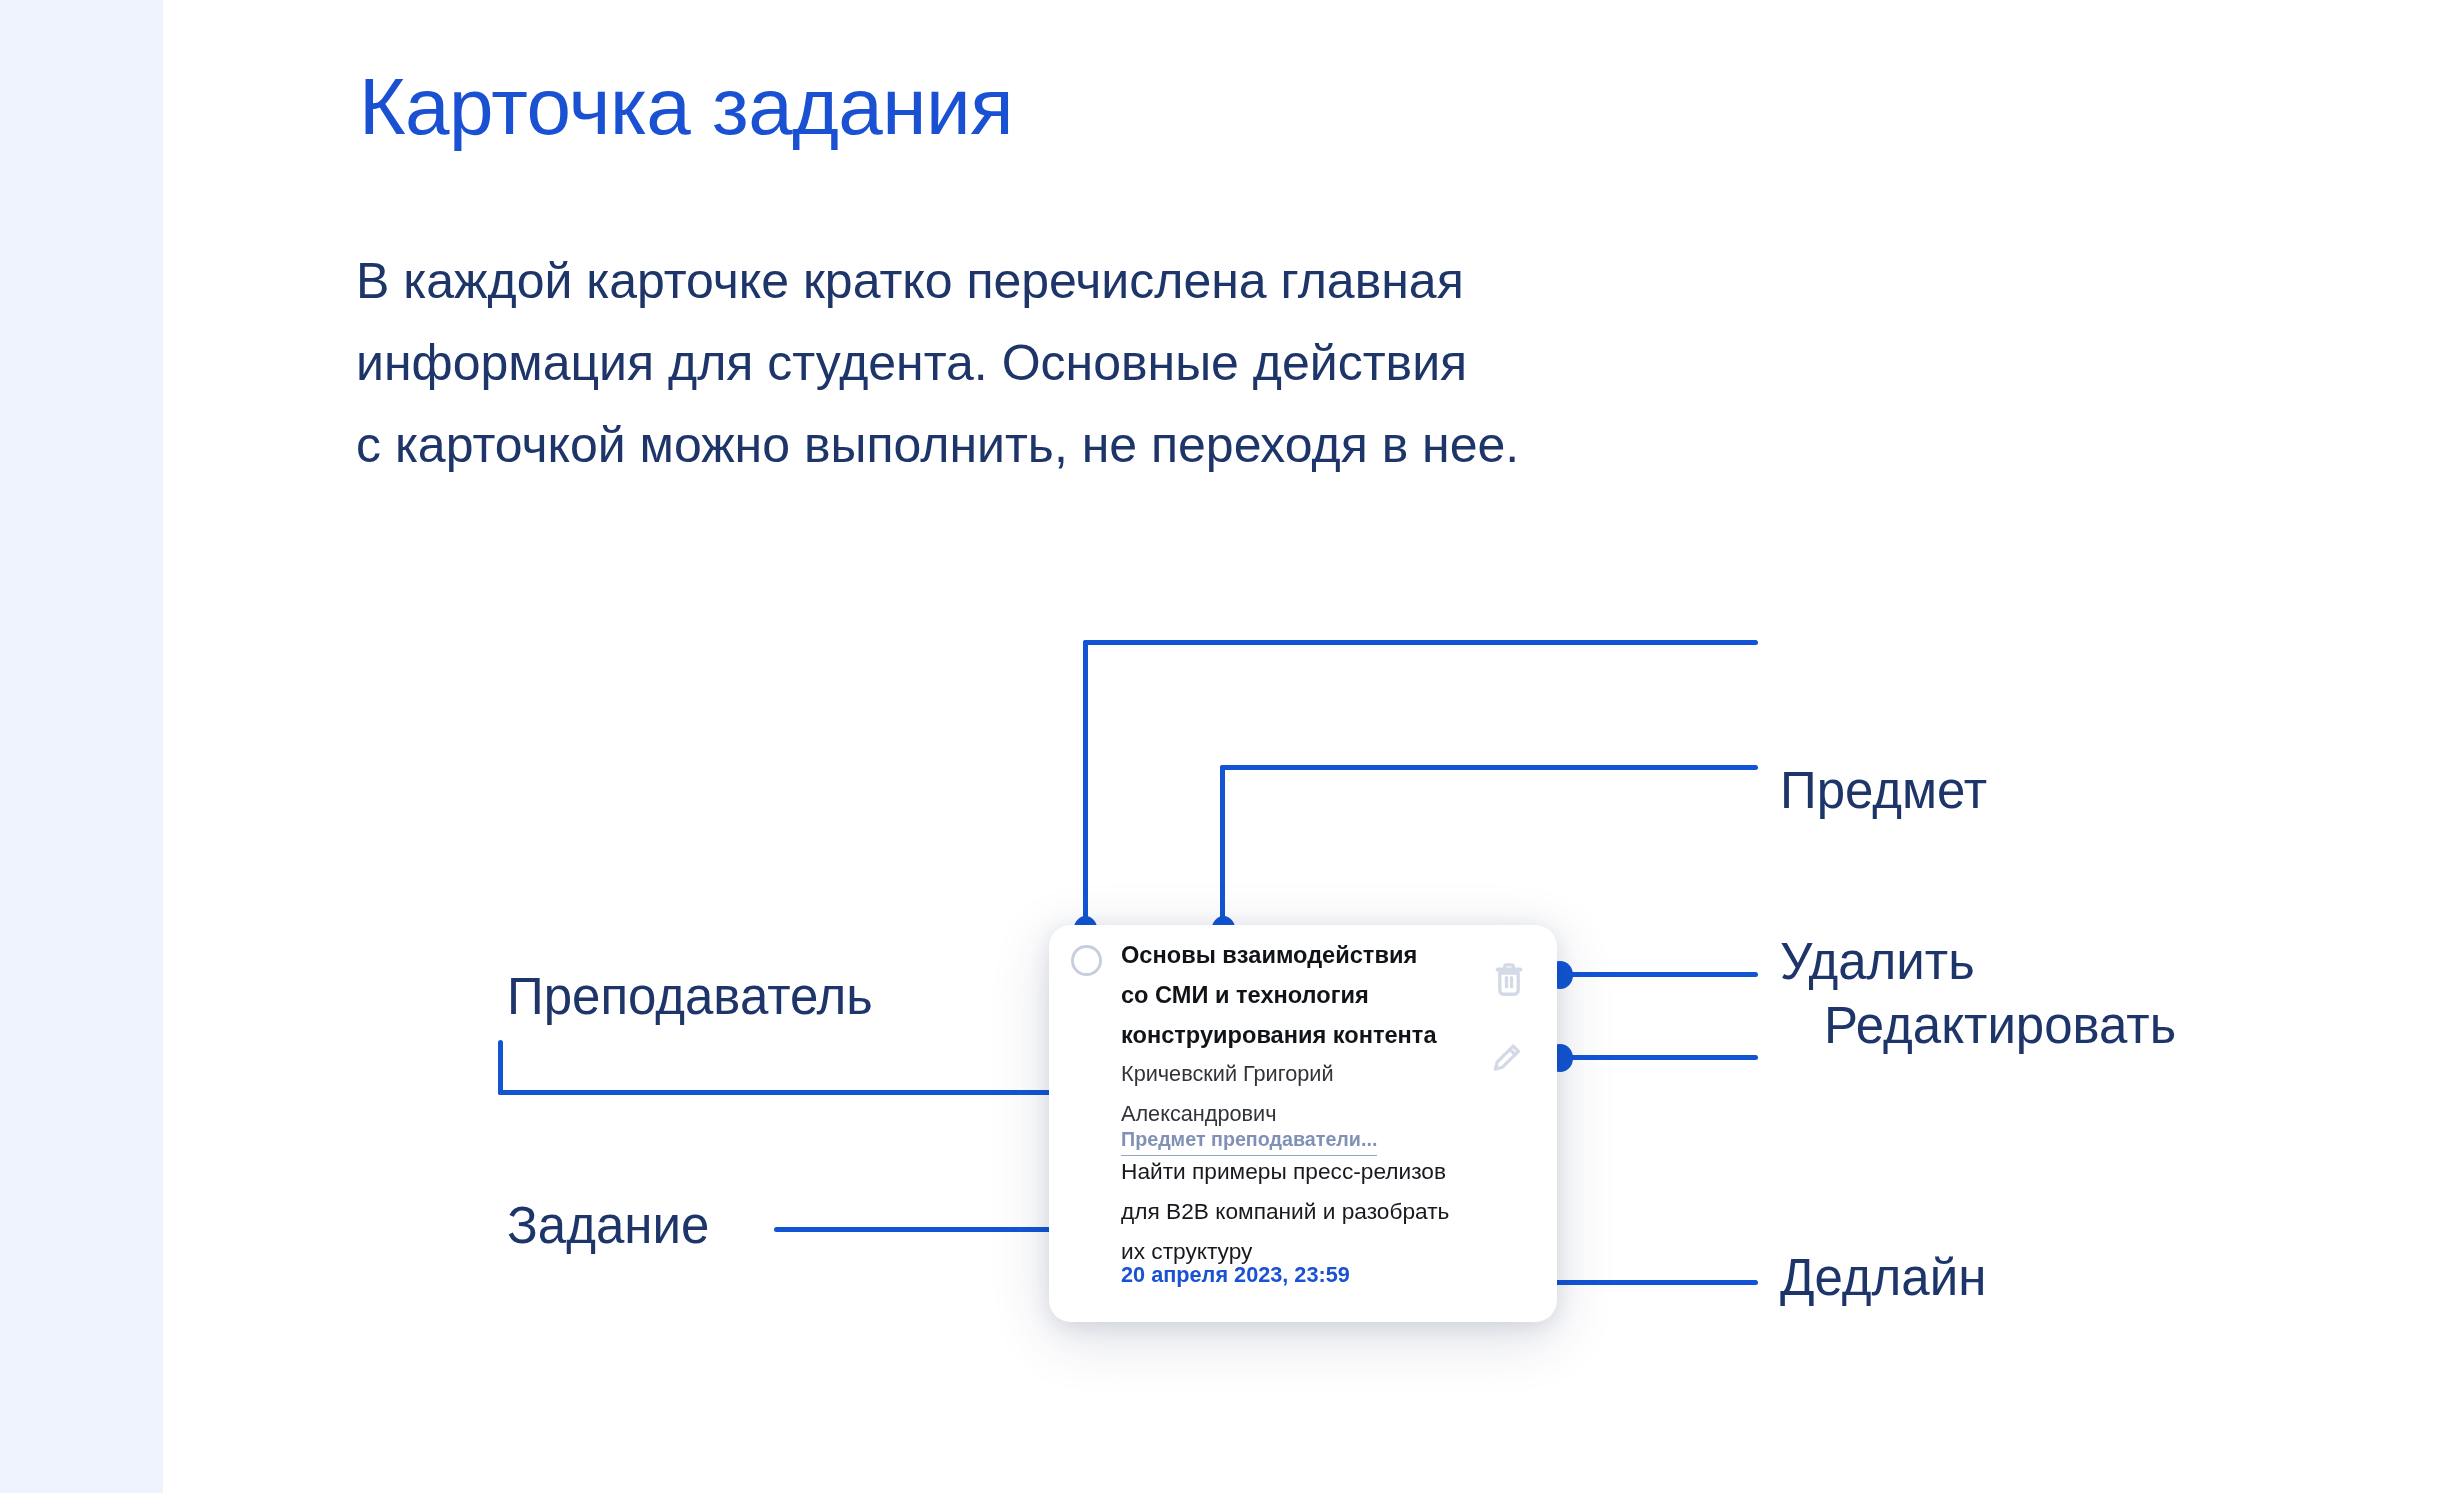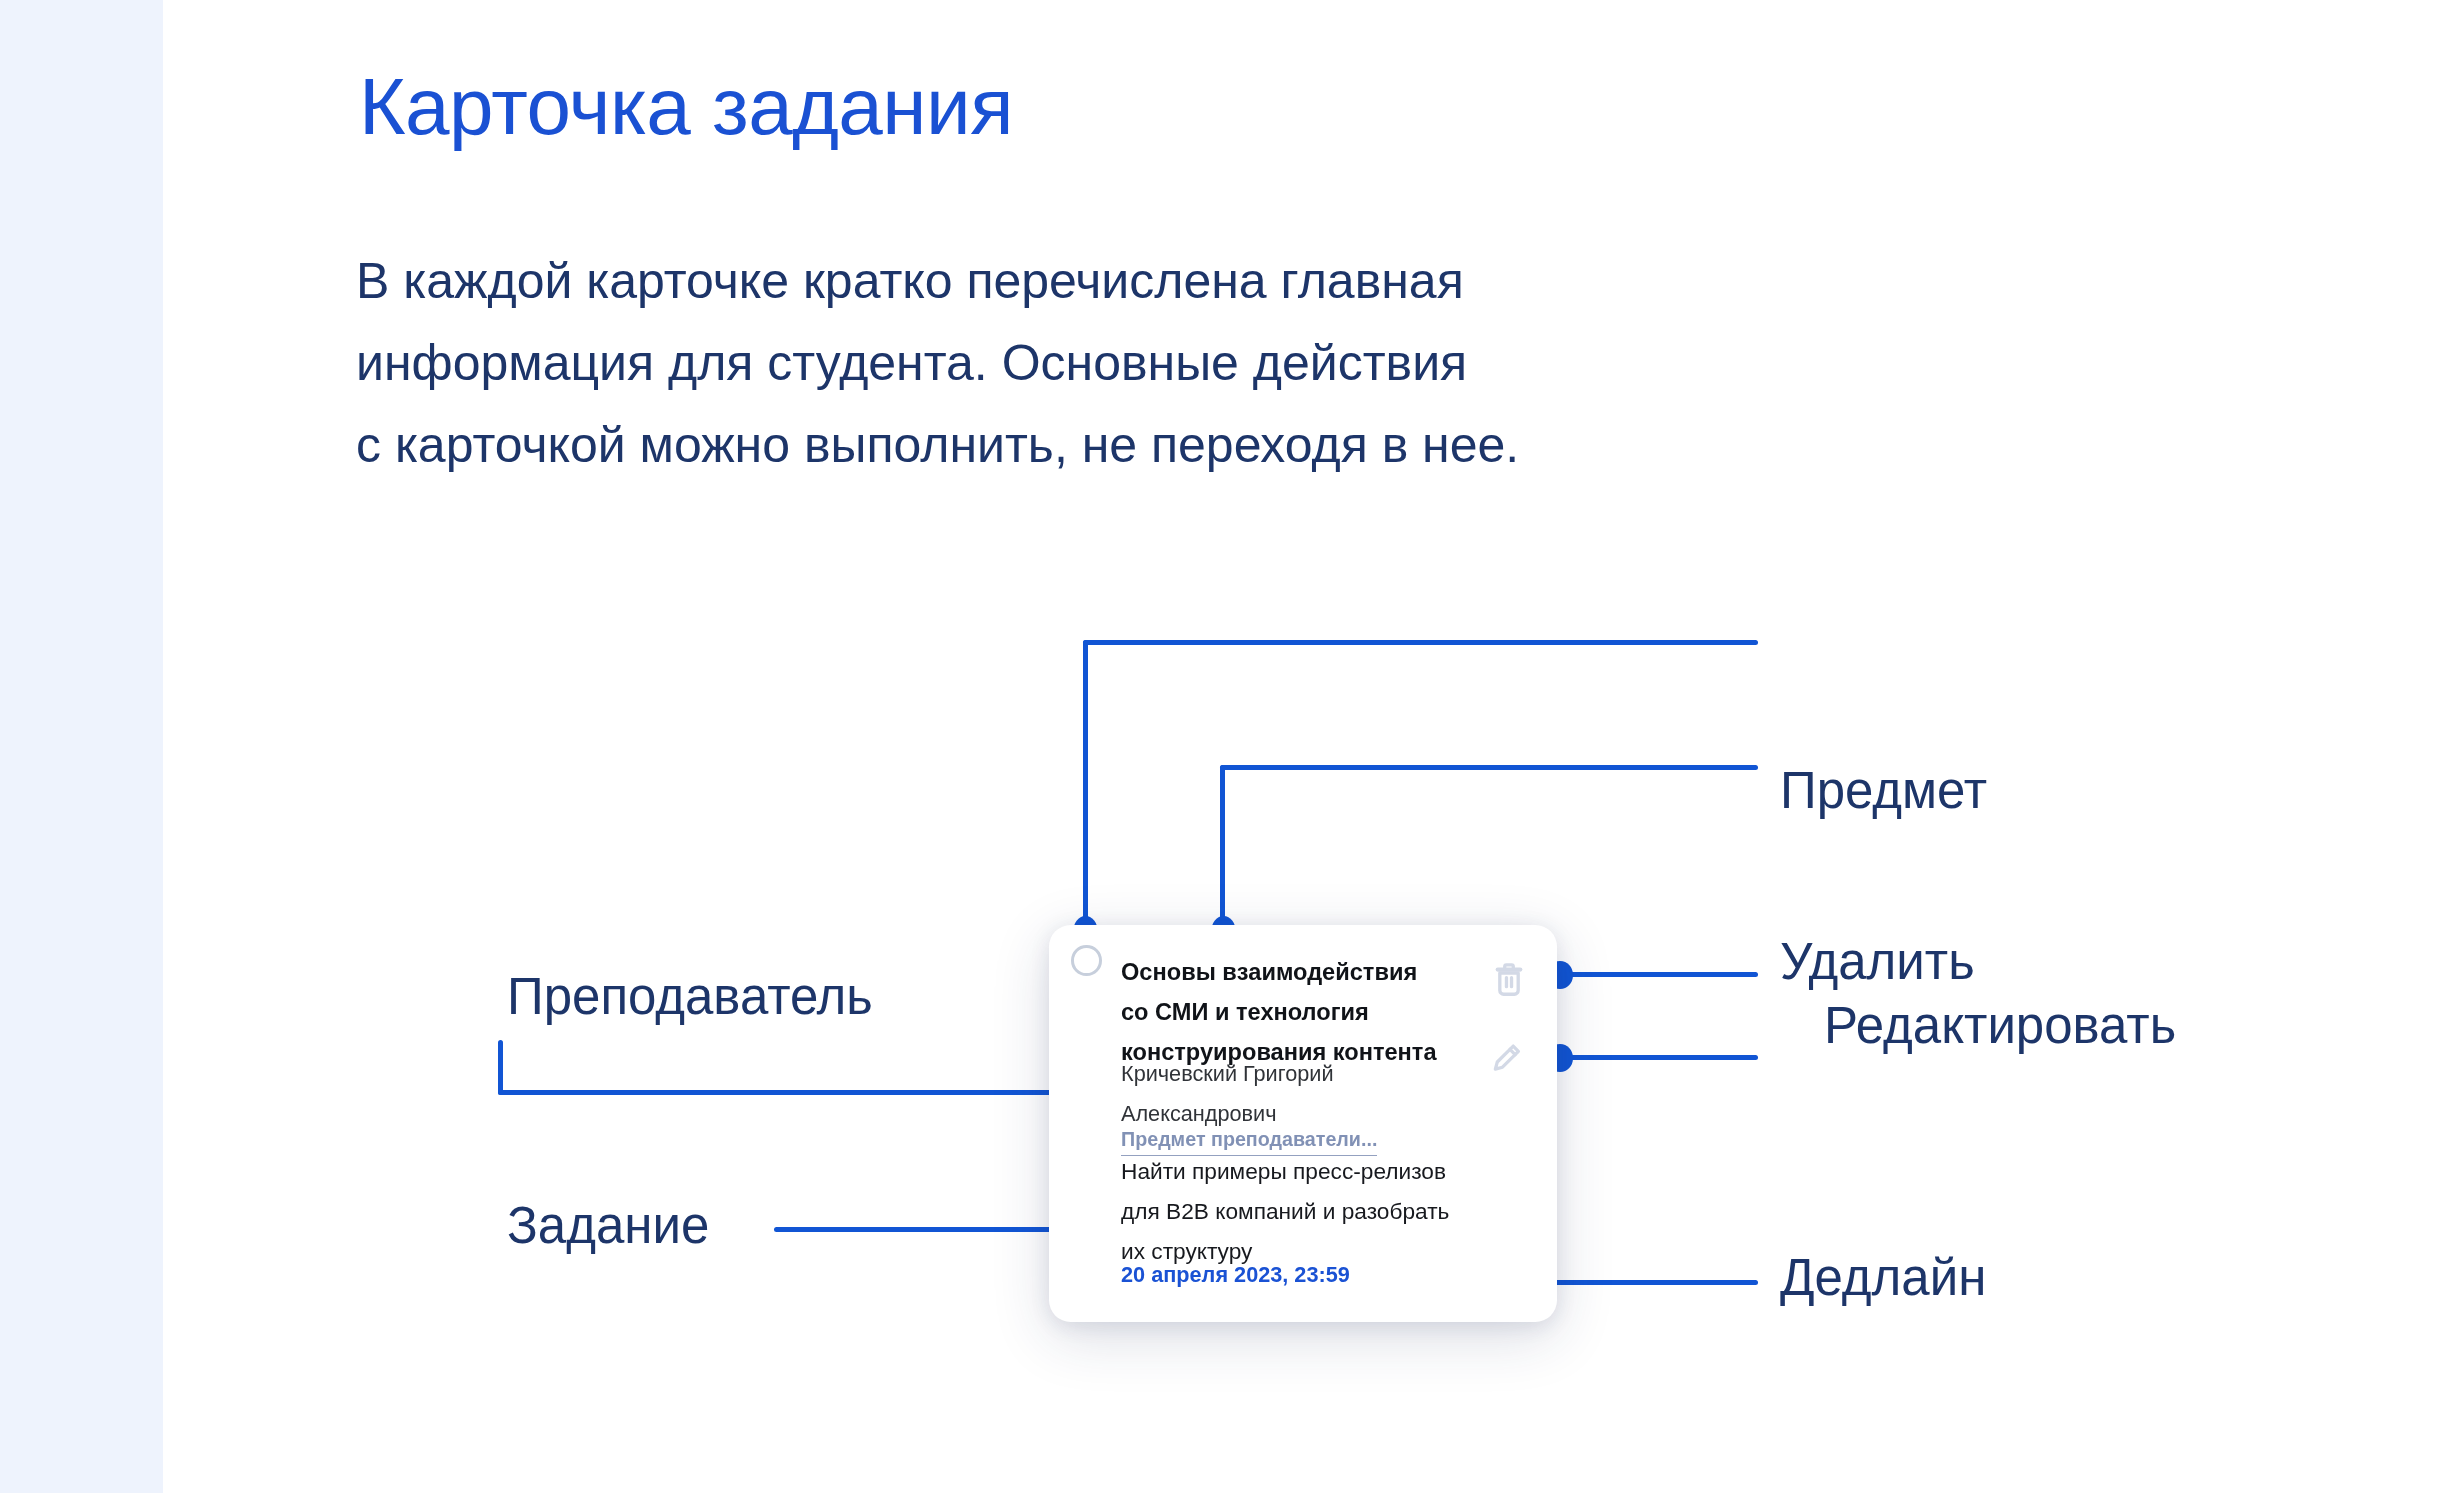--- a/index.html
+++ b/index.html
@@ -50,21 +50,21 @@
   .task-card{
     position:absolute;left:1049px;top:925px;width:508px;height:397px;
     background:var(--card-bg);border-radius:21.7px;
     box-shadow:0 14.8px 59px rgba(28,44,84,0.16),0 3.9px 19.7px rgba(28,44,84,0.10);
   }
   .checkbox-circle{
     position:absolute;left:22px;top:20px;width:24.6px;height:24.6px;
     border:3.4px solid var(--circle-gray);border-radius:50%;background:#fff;
   }
   .card-subject{
-    position:absolute;left:72px;top:27px;width:360px;
+    position:absolute;left:72px;top:10px;width:360px;
     font-size:23.6px;line-height:40px;font-weight:700;color:#101318;white-space:pre-line;
   }
   .card-teacher{
     position:absolute;left:72px;top:129px;width:320px;
     font-size:21.7px;line-height:40px;font-weight:400;color:#303338;white-space:pre-line;
   }
   .other-teachers{
     position:absolute;left:72px;top:204px;
     font-size:19.7px;line-height:21.7px;font-weight:600;color:var(--link-gray);
     border-bottom:1.5px solid rgba(129,145,181,0.85);padding-bottom:3.9px;

